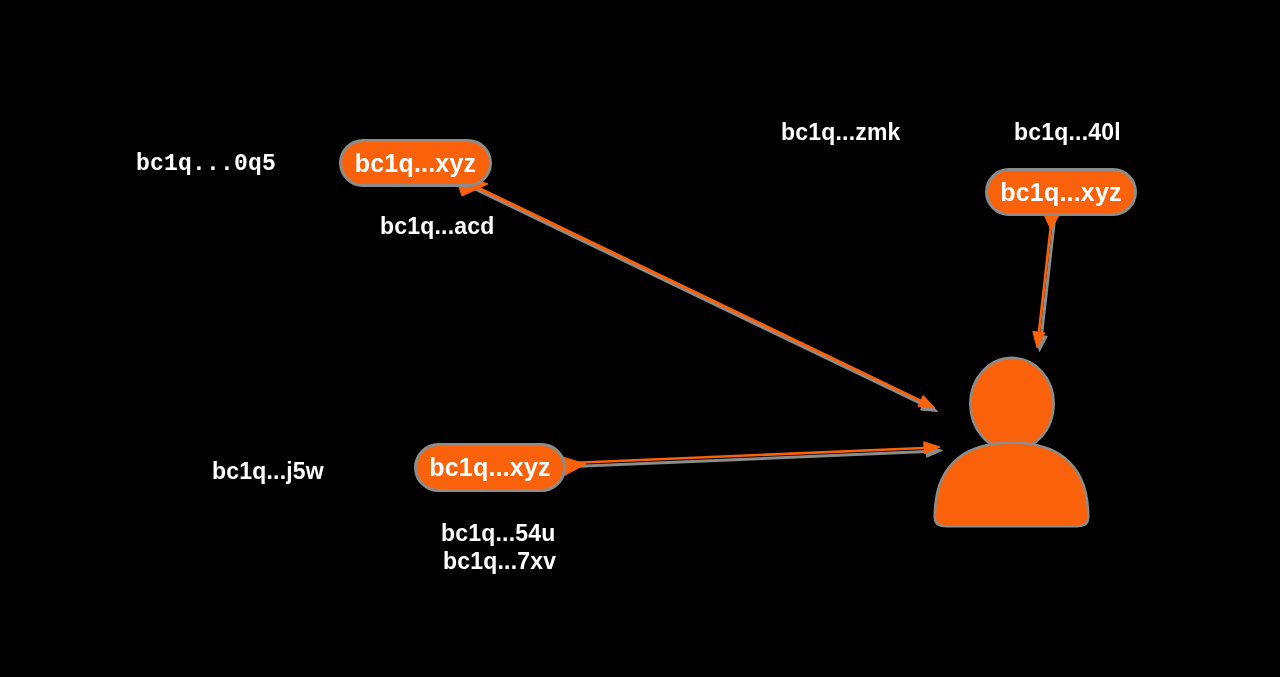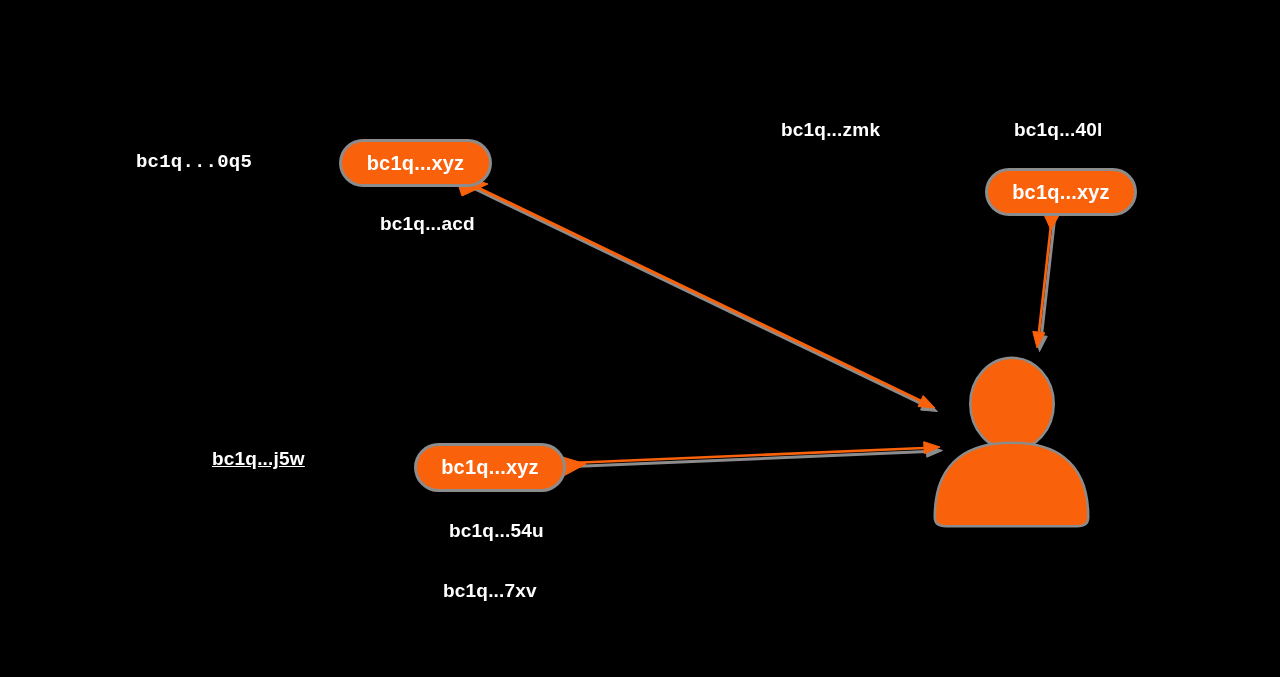--- a/index.html
+++ b/index.html
@@ -6,43 +6,43 @@
   .stage{
     position:relative;
     width:1280px;height:677px;
     background:#000000;
     overflow:hidden;
     font-family:"Liberation Sans", sans-serif;
   }
   .edges-svg{position:absolute;left:0;top:0;z-index:1;}
   .addr{
     position:absolute;z-index:2;
-    color:#FFFFFF;font-weight:700;font-size:19px;letter-spacing:.2px;
+    color:#FFFFFF;font-weight:700;font-size:23px;letter-spacing:.2px;
     white-space:nowrap;cursor:default;
   }
   .pill{
     position:absolute;z-index:3;
     display:flex;align-items:center;justify-content:center;
     background:#F9610A;color:#FFFFFF;
-    font-weight:700;font-size:20px;letter-spacing:.2px;
+    font-weight:700;font-size:25px;letter-spacing:.2px;
     border-radius:22px;
     box-shadow:0 0 0 3px #8C8C8C;
     cursor:pointer;
   }
   #pill-top-left {left:342px;top:142px;width:147px;height:42px;}
   #pill-top-right{left:988px;top:171px;width:146px;height:42px;}
   #pill-bottom   {left:417px;top:446px;width:146px;height:43px;}
 
   #addr-0q5{left:136px;top:151px;font-family:Liberation Mono, monospace;}
   #addr-acd{left:380px;top:213px;}
   #addr-zmk{left:781px;top:119px;}
   #addr-40l{left:1014px;top:119px;}
-  #addr-j5w{left:212px;top:448px;text-decoration:underline;}
-  #addr-54u{left:441px;top:520px;margin-left:8px;}
-  #addr-7xv{left:443px;top:580px;}
+  #addr-j5w{left:212px;top:458px;}
+  #addr-54u{left:441px;top:520px;}
+  #addr-7xv{left:443px;top:548px;}
 </style>
 </head>
 <body>
 
 <div class="stage">
 
   <svg class="edges-svg" width="1280" height="677" viewBox="0 0 1280 677">
 
     <g transform="translate(2.5,3.5)" stroke="#8C8C8C" fill="#8C8C8C">
       <line x1="468" y1="183" x2="921" y2="401" stroke-width="3.5"></line>

